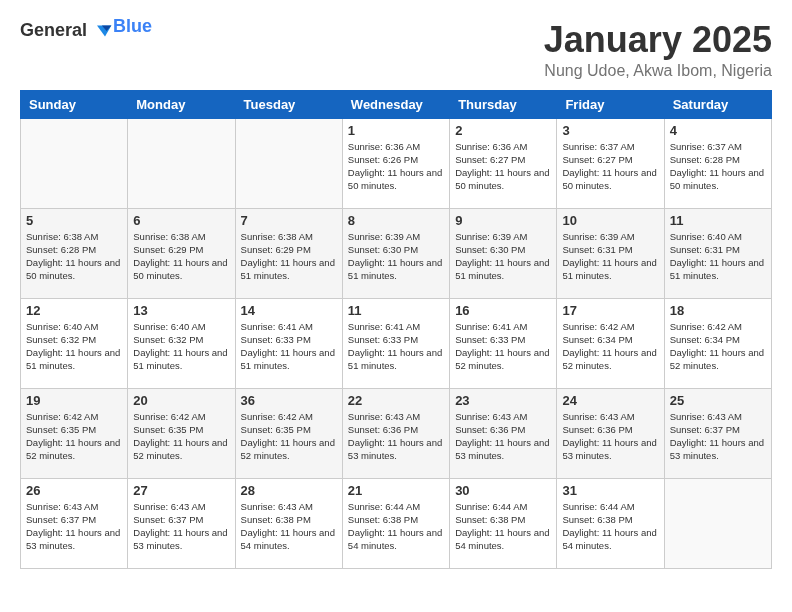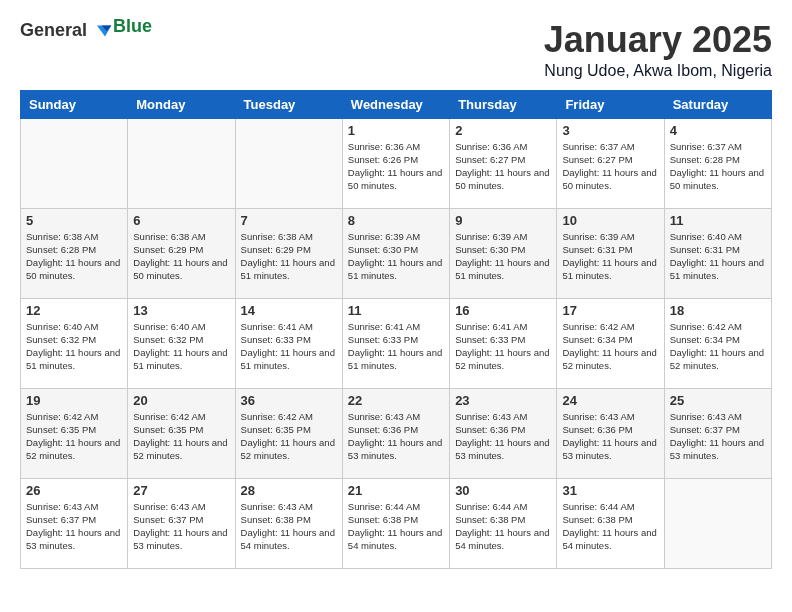--- a/index.html
+++ b/index.html
@@ -22,39 +22,39 @@
       gap: 2px;
     }
     .logo-text-general {
       font-size: 18px;
       font-weight: bold;
       color: #333;
     }
     .logo-text-blue {
       font-size: 18px;
       font-weight: bold;
-      color: #15803d;
+      color: #3b82f6;
     }
     .logo-icon {
       width: 24px;
       height: 20px;
       margin-left: 2px;
     }
     .title-area {
       text-align: right;
     }
     .month-year {
       font-size: 36px;
       font-weight: bold;
       color: #333;
       line-height: 1.1;
     }
     .location {
       font-size: 16px;
-      color: #0f172a;
+      color: #737373;
       margin-top: 2px;
     }
     table {
       width: 100%;
       border-collapse: collapse;
       table-layout: fixed;
     }
     thead th {
       background-color: #1565c0;
       color: #fff;

